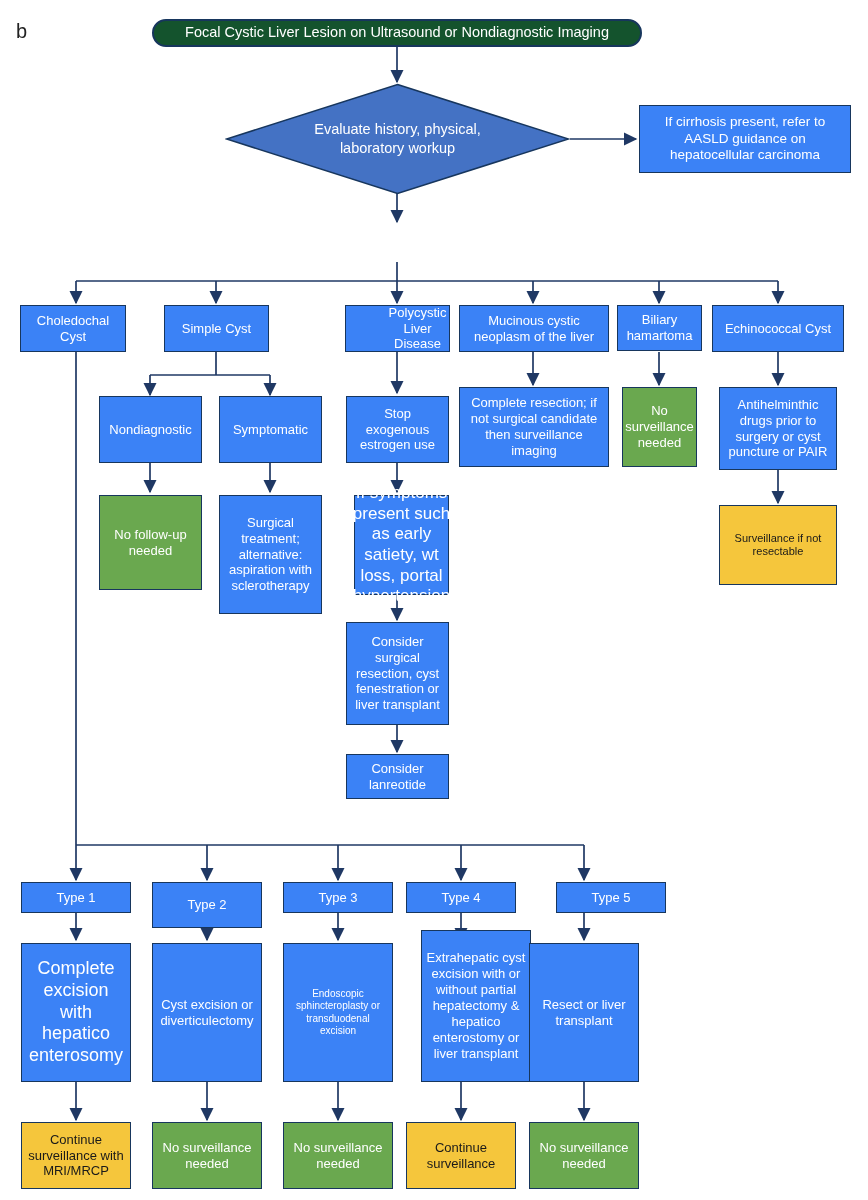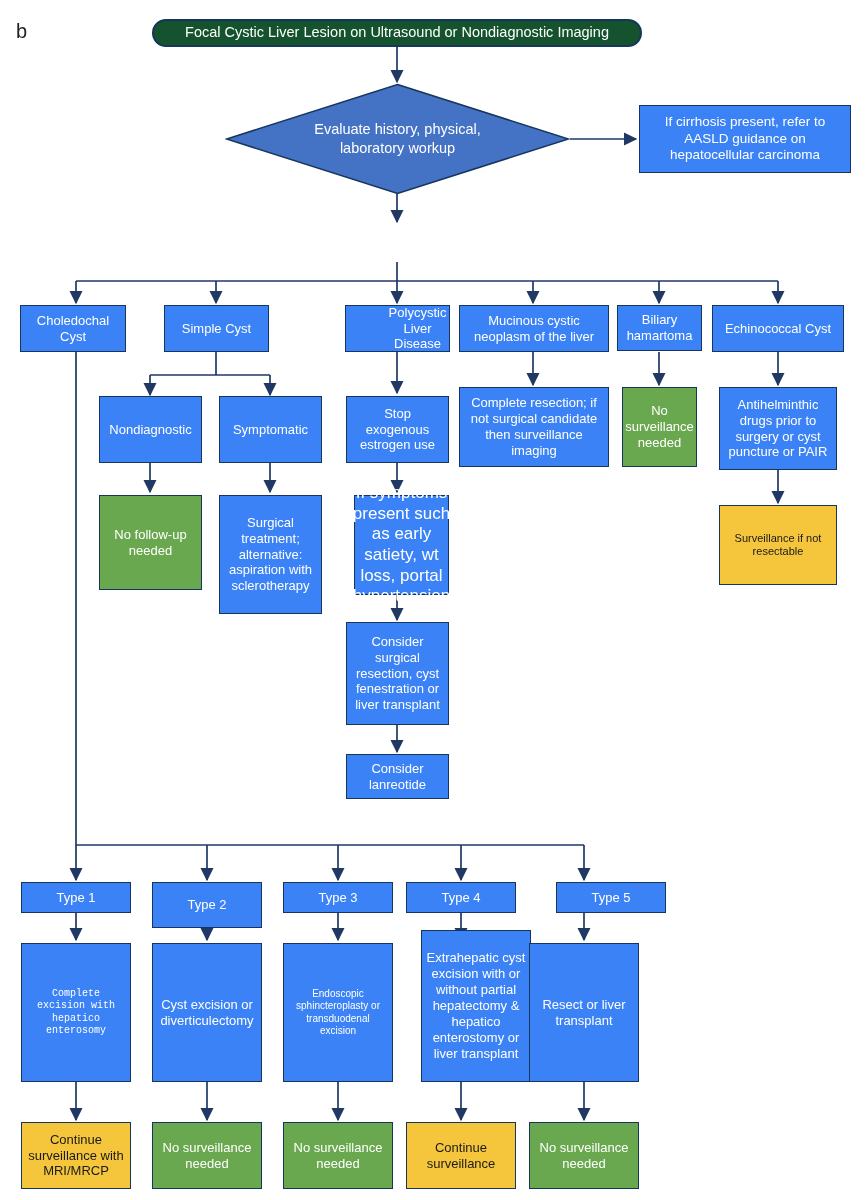--- a/index.html
+++ b/index.html
@@ -123,21 +123,21 @@
 
   <div class="node blue" style="left:346px;top:622px;width:103px;height:103px;font-size:13px;">Consider surgical resection, cyst fenestration or liver transplant</div>
   <div class="node blue" style="left:346px;top:754px;width:103px;height:45px;font-size:13px;">Consider lanreotide</div>
 
   <div class="node blue" style="left:21px;top:882px;width:110px;height:31px;font-size:13px;">Type 1</div>
   <div class="node blue" style="left:152px;top:882px;width:110px;height:46px;font-size:13px;">Type 2</div>
   <div class="node blue" style="left:283px;top:882px;width:110px;height:31px;font-size:13px;">Type 3</div>
   <div class="node blue" style="left:406px;top:882px;width:110px;height:31px;font-size:13px;">Type 4</div>
   <div class="node blue" style="left:529px;top:882px;width:110px;height:31px;font-size:13px;margin-left:27px;">Type 5</div>
 
-  <div class="node blue" style="left:21px;top:943px;width:110px;height:139px;font-size:10px;font-family:Liberation Mono, monospace;">Complete excision with hepatico enterosomy</div>
+  <div class="node blue" style="left:21px;top:943px;width:110px;height:139px;font-size:18px;">Complete excision with hepatico enterosomy</div>
   <div class="node blue" style="left:152px;top:943px;width:110px;height:139px;font-size:13px;">Cyst excision or diverticulectomy</div>
   <div class="node blue" style="left:283px;top:943px;width:110px;height:139px;font-size:10px;">Endoscopic sphincteroplasty or transduodenal excision</div>
   <div class="node blue" style="left:421px;top:930px;width:110px;height:152px;font-size:13px;">Extrahepatic cyst excision with or without partial hepatectomy &amp; hepatico enterostomy or liver transplant</div>
   <div class="node blue" style="left:529px;top:943px;width:110px;height:139px;font-size:13px;">Resect or liver transplant</div>
 
   <div class="node yellow" style="left:21px;top:1122px;width:110px;height:67px;font-size:13px;">Continue surveillance with MRI/MRCP</div>
   <div class="node green" style="left:152px;top:1122px;width:110px;height:67px;font-size:13px;">No surveillance needed</div>
   <div class="node green" style="left:283px;top:1122px;width:110px;height:67px;font-size:13px;">No surveillance needed</div>
   <div class="node yellow" style="left:406px;top:1122px;width:110px;height:67px;font-size:13px;">Continue surveillance</div>
   <div class="node green" style="left:529px;top:1122px;width:110px;height:67px;font-size:13px;">No surveillance needed</div>

